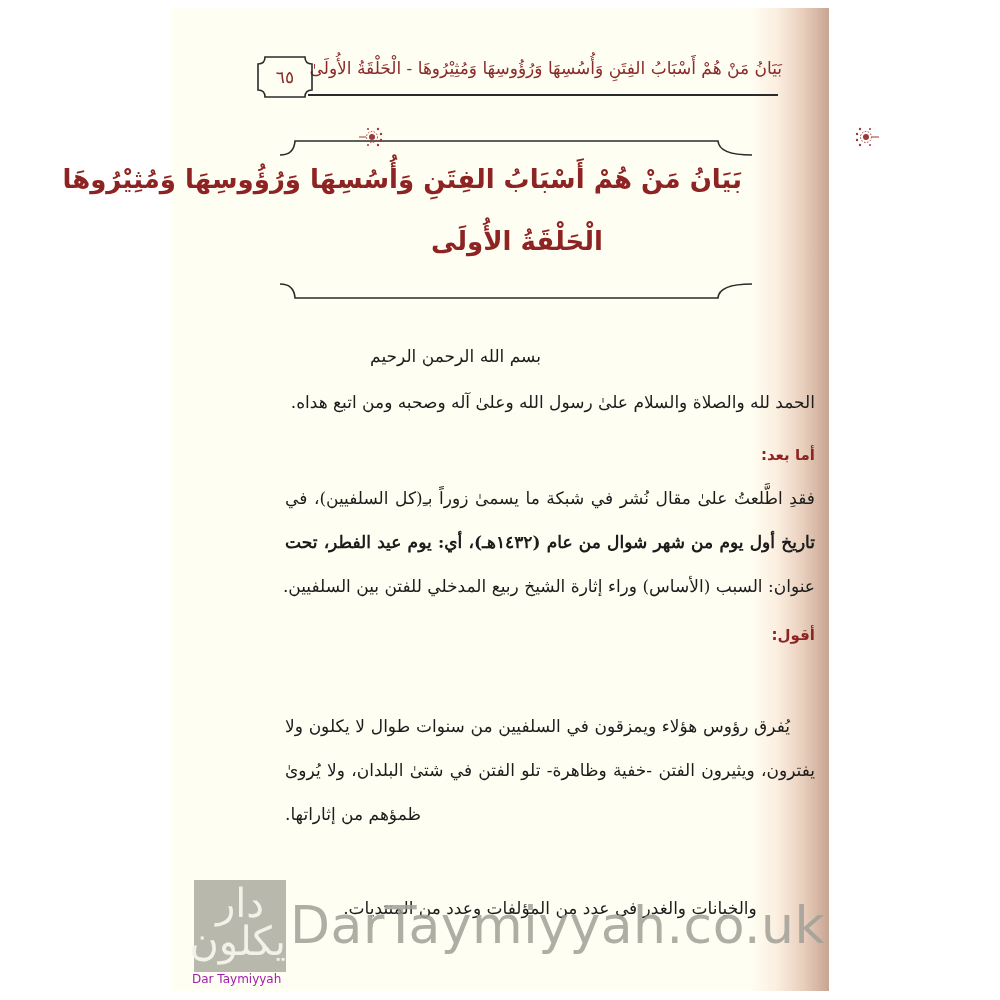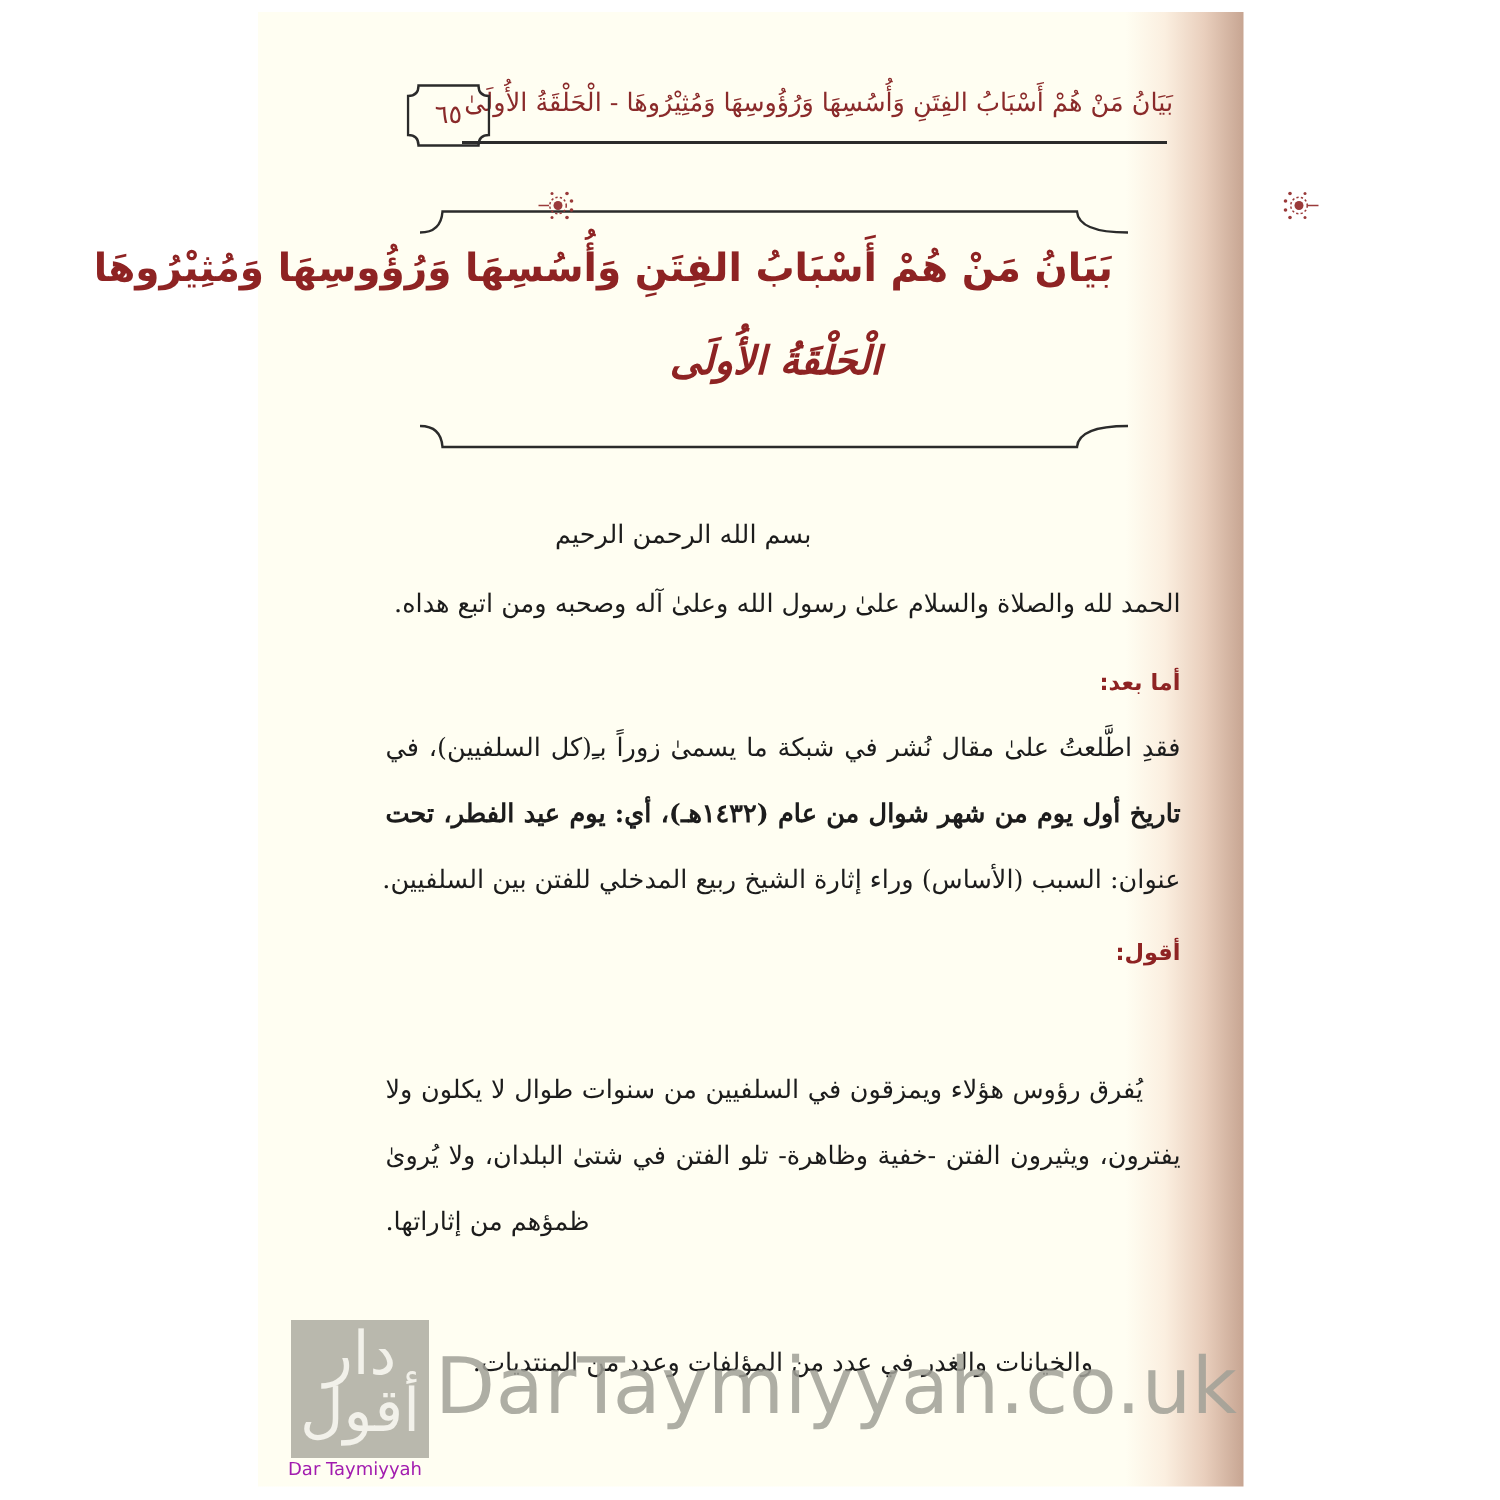--- a/index.html
+++ b/index.html
@@ -29,21 +29,21 @@
       white-space: nowrap;
     }
     .header-rule {
       position: absolute;
       left: 136px; top: 86px;
       width: 470px; height: 0;
       border-top: 2px solid #2b2b2b;
     }
     .page-num-box {
       position: absolute;
-      left: 99px; top: 48px;
+      left: 85px; top: 48px;
       width: 56px; height: 42px; padding-left: 16px;
     }
     .page-num-box svg { position: absolute; left: 0; top: 0; }
     .page-num {
       position: absolute; left: 0; top: 0; width: 56px; height: 42px;
       line-height: 42px; text-align: center;
       color: #8a2a2a; font-size: 17px;
     }
 
     
@@ -52,26 +52,26 @@
     .title-line1 {
       position: absolute; left: 70px; top: 38px; width: 400px;
       text-align: center; color: #8e2323;
       font-family: "DejaVu Sans", sans-serif; font-weight: bold;
       font-size: 26px; white-space: nowrap;
     }
     .title-line2 {
       position: absolute; left: 70px; top: 100px; width: 350px;
       text-align: center; color: #8e2323;
       font-family: "DejaVu Sans", sans-serif; font-weight: bold;
-      font-size: 26px; white-space: nowrap; font-style: italic;
+      font-size: 26px; white-space: nowrap;
     }
     .ornament { position: absolute; top: 68px; width: 26px; height: 22px; }
     .ornament.left { left: 86px; }
     .ornament.right { left: 582px; }
-    .line { position: absolute; white-space: nowrap; color: #1c1c1c; font-size: 17px; }
+    .line { position: absolute; white-space: nowrap; color: #1c1c1c; font-size: 17px; margin-left: 28px; }
     .heading-red { color: #8e2323; font-weight: bold; font-family: "DejaVu Sans", sans-serif; font-size: 15px; }
 
     
     .wm-logo {
       position: absolute; left: 194px; top: 880px;
       width: 92px; height: 92px;
       background: #b9b8ad;
     }
     .wm-logo-glyph {
       position: absolute; left: 0; top: 4px; width: 92px;
@@ -147,16 +147,16 @@
 
 
   <div class="line rtl" style="left:85px; width:505px; text-align:justify; text-align-last:justify; top:708px;">يُفرق رؤوس هؤلاء ويمزقون في السلفيين من سنوات طوال لا يكلون ولا</div>
   <div class="line rtl" style="left:85px; width:530px; text-align:justify; text-align-last:justify; top:752px;">يفترون، ويثيرون الفتن -خفية وظاهرة- تلو الفتن في شتىٰ البلدان، ولا يُروىٰ</div>
   <div class="line rtl" style="left:85px; width:530px; text-align:left; top:796px;">ظمؤهم من إثاراتها.</div>
 
   <div class="line rtl" style="left:85px; width:530px; text-align:center; top:890px;">والخيانات والغدر في عدد من المؤلفات وعدد من المنتديات.</div>
 </div>
 
 <div class="wm-logo">
-  <div class="wm-logo-glyph rtl">دار أقول</div>
+  <div class="wm-logo-glyph rtl">دار يكلون</div>
 </div>
 <div class="wm-logo-caption">Dar Taymiyyah</div>
 <div class="wm-text">DarTaymiyyah.co.uk</div>
 
 </body></html>

